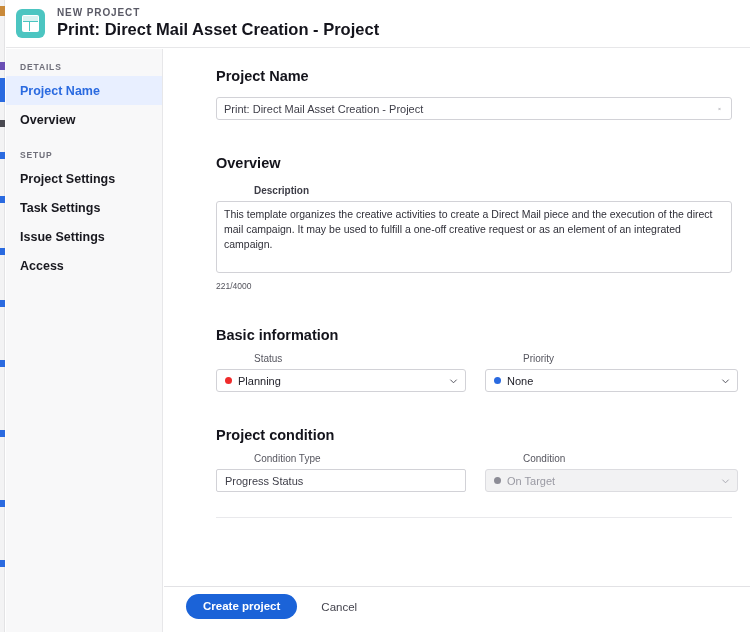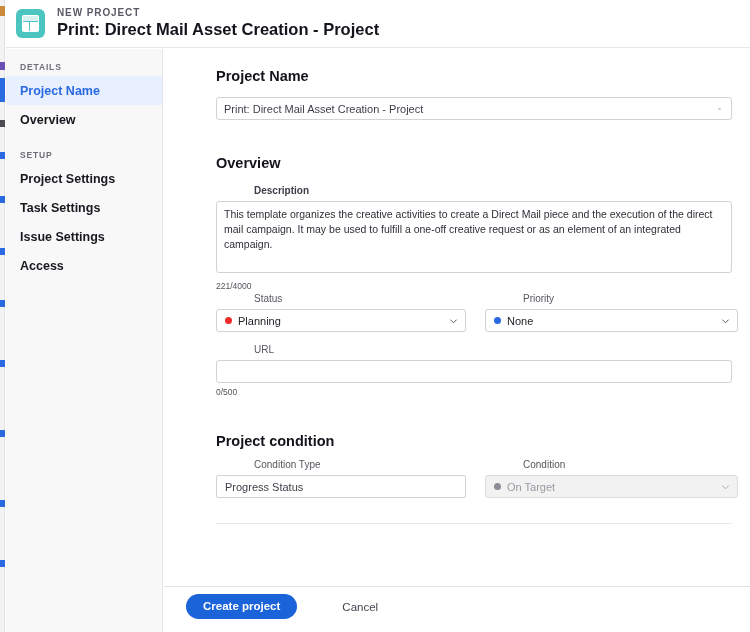--- a/index.html
+++ b/index.html
@@ -283,21 +283,20 @@
   .footer {
     position: absolute;
     left: 164px; top: 586px;
     width: 586px; height: 40px;
     background: #ffffff;
     border-top: 1px solid #e2e2e5;
     display: flex;
     align-items: center;
     padding-left: 22px;
     z-index: 30;
-    gap: 21px;
   }
   .btn-primary {
     height: 25px;
     border-radius: 13px;
     background: #1b63d8;
     color: #ffffff;
     font-size: 11.5px;
     font-weight: bold;
     border: none;
     padding: 0 17px;
@@ -387,20 +386,21 @@
         </button>
       </div>
 
       
       <div class="section-title spaced">Overview</div>
       <div class="field-label">Description</div>
       <textarea class="textarea" placeholder="Description" style="">This template organizes the creative activities to create a Direct Mail piece and the execution of the direct mail campaign. It may be used to fulfill a one-off creative request or as an element of an integrated campaign.</textarea>
       <div class="char-count">221/4000</div>
 
       
+      <div class="section-title spaced tight">Basic information</div>
       <div class="row-2">
         <div class="col">
           <div class="field-label light">Status</div>
           <div class="select">
             <span class="dot" style="background:#ef2b2b;"></span>
             <span>Planning</span>
             <span class="chev">
               <svg width="9" height="9" viewBox="0 0 10 10">
                   <path d="M1.5 3.5 L5 7 L8.5 3.5" stroke="#55555f" stroke-width="1.1" fill="none"></path>
                 </svg>
@@ -414,25 +414,20 @@
             <span>None</span>
             <span class="chev">
               <svg width="9" height="9" viewBox="0 0 10 10">
                   <path d="M1.5 3.5 L5 7 L8.5 3.5" stroke="#55555f" stroke-width="1.1" fill="none"></path>
                 </svg>
             </span>
           </div>
         </div>
       </div>
 
-      <div style="margin-top:11px;">
-        <div class="field-label light">URL</div>
-        <input class="text-input" type="text" style="padding-right: 7px;" value="">
-        <div class="char-count">0/500</div>
-      </div>
 
       
       <div class="section-title spaced tight">Project condition</div>
       <div class="row-2">
         <div class="col">
           <div class="field-label light">Condition Type</div>
           <div class="plain-box">
             <span>Progress Status</span>
           </div>
         </div>

